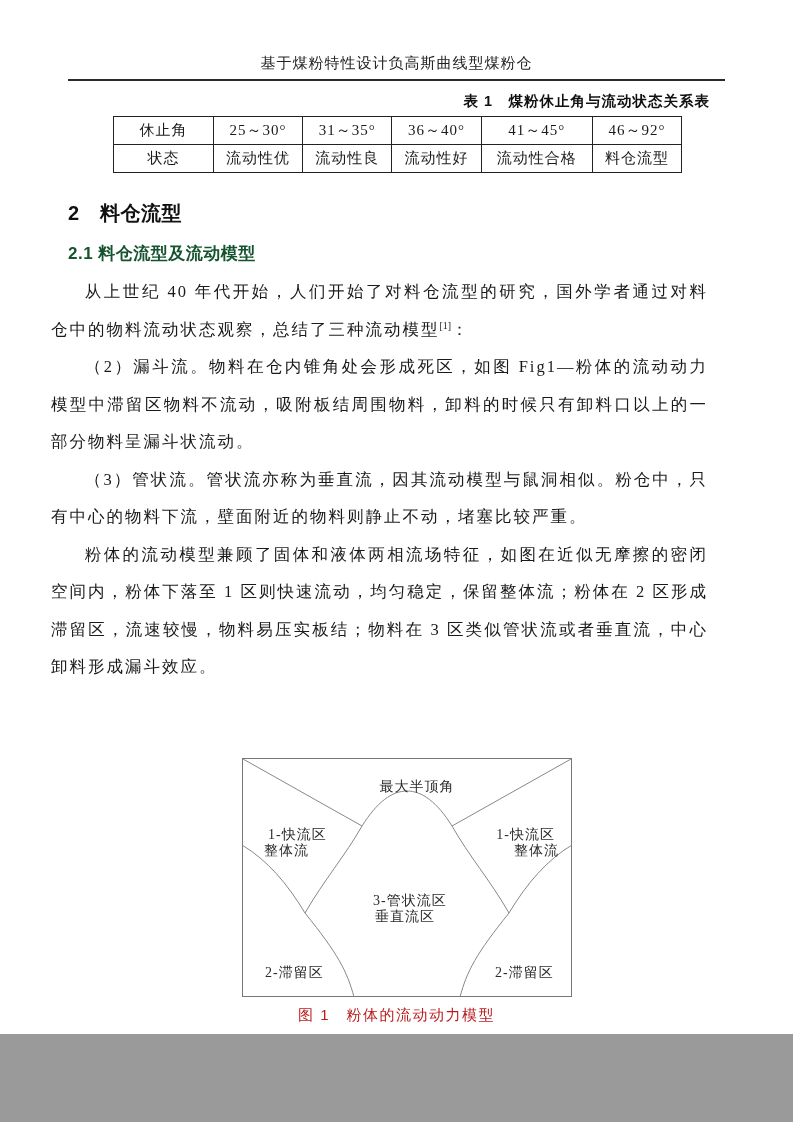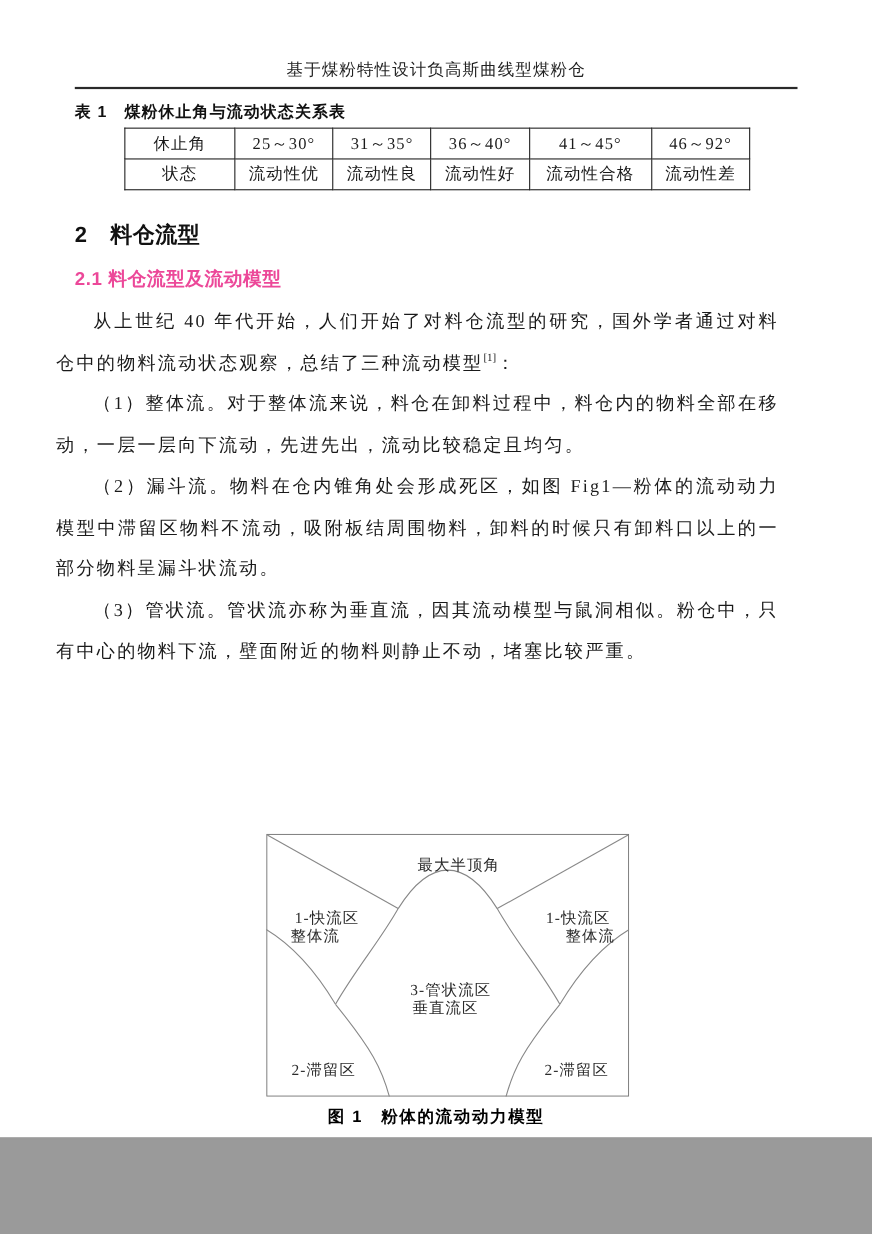--- a/index.html
+++ b/index.html
@@ -24,22 +24,22 @@
     color: #222;
   }
   .header-rule {
     position: absolute;
     top: 79px; left: 68px; width: 657px;
     border-top: 2px solid #2a2a2a;
   }
   
   .table-caption {
     position: absolute;
-    top: 92px; left: 68px; width: 657px;
-    text-align: left;
+    top: 92px; left: 53px; width: 657px;
+    text-align: right;
     font-family: "Liberation Sans", "DejaVu Sans", sans-serif;
     font-weight: bold;
     font-size: 14.5px;
     letter-spacing: 1px;
     color: #111;
   }
   table.relation-table {
     position: absolute;
     top: 116px; left: 113px;
     width: 569px;
@@ -66,21 +66,21 @@
     letter-spacing: 0.5px;
     color: #111;
   }
   .subsec-heading {
     position: absolute;
     top: 242px; left: 68px;
     font-family: "Liberation Sans", "DejaVu Sans", sans-serif;
     font-weight: bold;
     font-size: 17px;
     letter-spacing: 0.5px;
-    color: #ec4899;
+    color: #14532d;
   }
   
   .body-text {
     position: absolute;
     top: 273px; left: 51px; width: 657px;
     font-size: 16.5px;
     line-height: 37.5px;
     letter-spacing: 2px;
     text-align: justify;
     color: #1a1a1a;
@@ -103,24 +103,24 @@
     font-family: "Liberation Serif", "DejaVu Serif", serif;
     font-size: 14px;
     fill: #2b2b2b;
     letter-spacing: 1px;
   }
   .figure-caption {
     position: absolute;
     top: 1006px; left: 68px; width: 657px;
     text-align: center;
     font-family: "Liberation Sans", "DejaVu Sans", sans-serif;
-    font-weight: bold;
+    font-weight: normal;
     font-size: 15px;
     letter-spacing: 1.5px;
-    color: #000000;
+    color: #b91c1c;
   }
   
   .footer-rule {
     position: absolute;
     top: 1049px; left: 68px; width: 657px;
     border-top: 3px solid #0d0d0d;
   }
   .footer-page-number {
     position: absolute;
     top: 1057px; left: 68px; width: 640px;
@@ -155,33 +155,33 @@
         <td>36～40°</td>
         <td>41～45°</td>
         <td>46～92°</td>
       </tr>
       <tr>
         <td class="col-label">状态</td>
         <td>流动性优</td>
         <td>流动性良</td>
         <td>流动性好</td>
         <td>流动性合格</td>
-        <td>流动性差</td>
+        <td>料仓流型</td>
       </tr>
     </tbody>
   </table>
 
   <div class="sec-heading">2　料仓流型</div>
   <div class="subsec-heading">2.1 料仓流型及流动模型</div>
 
   <div class="body-text">
     <p><span>从上世纪 40 年代开始，人们开始了对料仓流型的研究，国外学者通过对料仓中的物料流动状态观察，总结了三种流动模型</span><sup class="ref">[1]</sup><span>：</span></p>
-    <p>（1）整体流。对于整体流来说，料仓在卸料过程中，料仓内的物料全部在移动，一层一层向下流动，先进先出，流动比较稳定且均匀。</p>
     <p>（2）漏斗流。物料在仓内锥角处会形成死区，如图 Fig1—粉体的流动动力模型中滞留区物料不流动，吸附板结周围物料，卸料的时候只有卸料口以上的一部分物料呈漏斗状流动。</p>
     <p>（3）管状流。管状流亦称为垂直流，因其流动模型与鼠洞相似。粉仓中，只有中心的物料下流，壁面附近的物料则静止不动，堵塞比较严重。</p>
+    <p>粉体的流动模型兼顾了固体和液体两相流场特征，如图在近似无摩擦的密闭空间内，粉体下落至 1 区则快速流动，均匀稳定，保留整体流；粉体在 2 区形成滞留区，流速较慢，物料易压实板结；物料在 3 区类似管状流或者垂直流，中心卸料形成漏斗效应。</p>
   </div>
 
   <div class="figure-box">
     <svg width="330" height="239" viewBox="0 0 330 239">
 
       <rect x="0.5" y="0.5" width="329" height="238" fill="none" stroke="#777" stroke-width="1"></rect>
 
       <path d="M 1 1 L 120 68" fill="none" stroke="#888" stroke-width="1"></path>
       <path d="M 329 1 L 210 68" fill="none" stroke="#888" stroke-width="1"></path>
 

